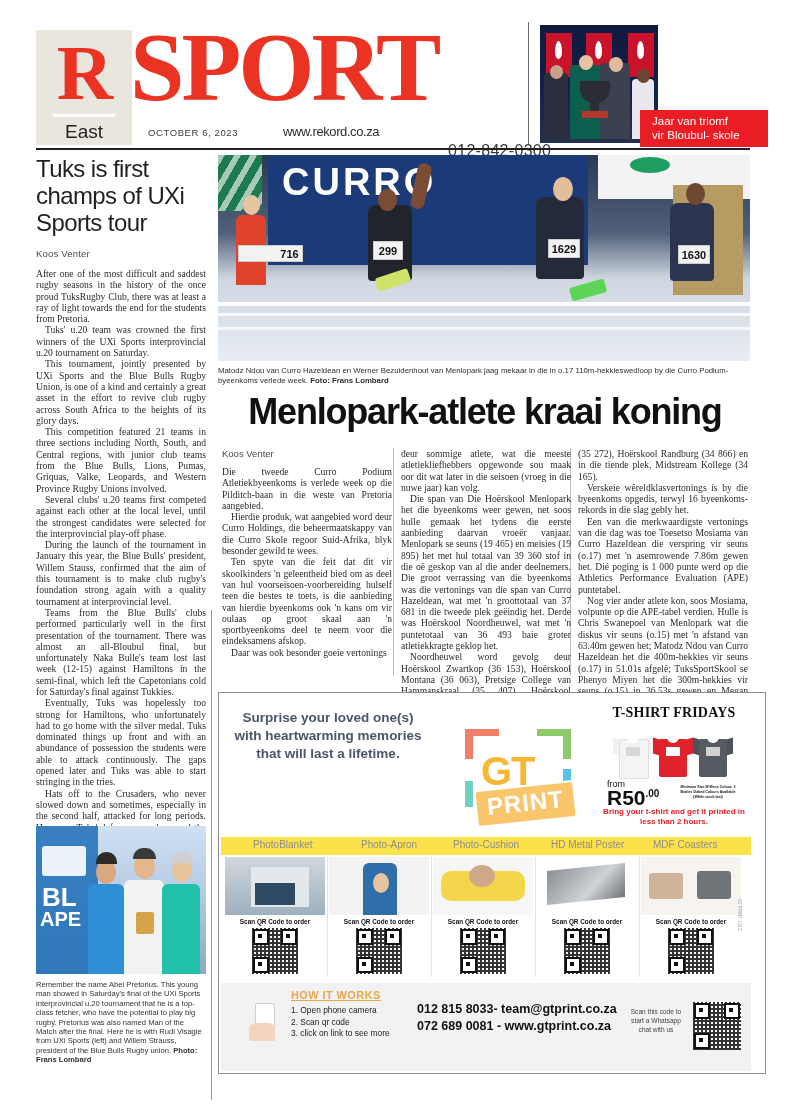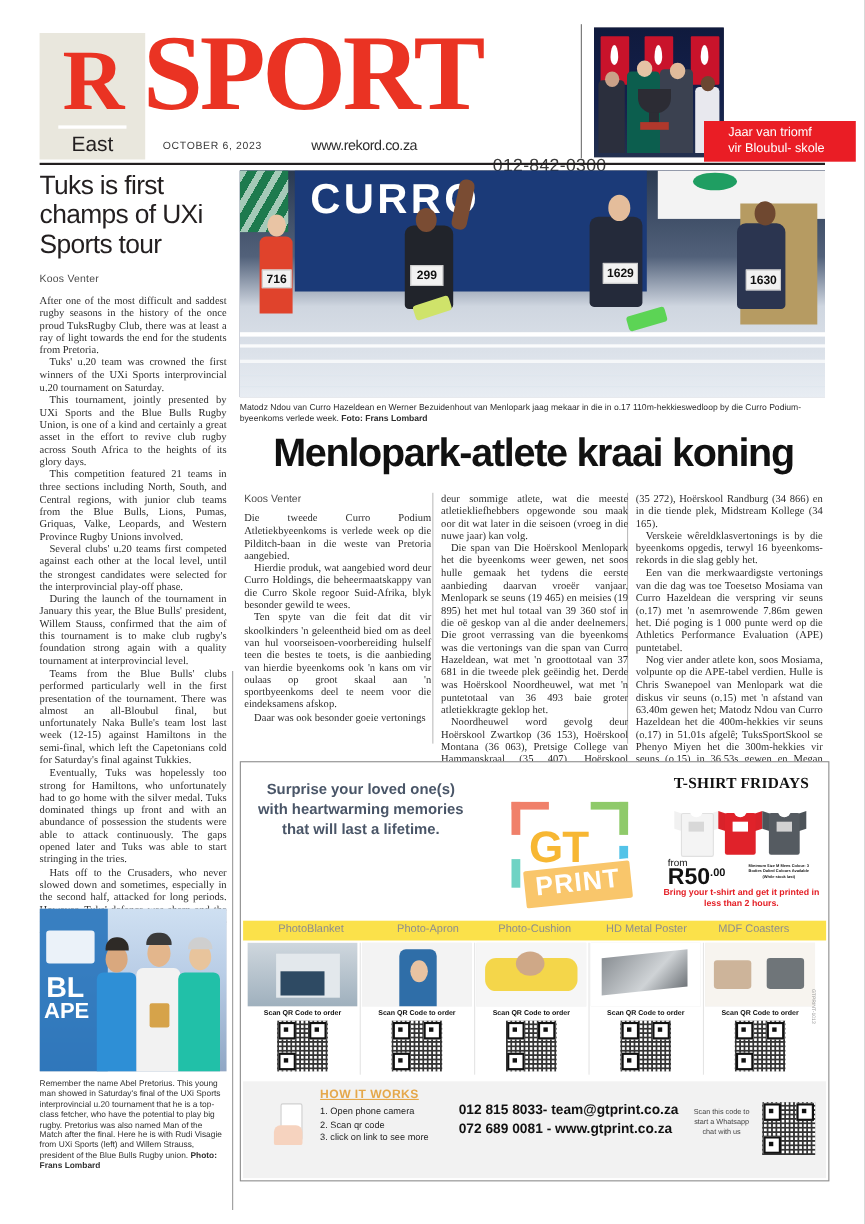--- a/index.html
+++ b/index.html
@@ -50,21 +50,21 @@
   .mp-bg{position:absolute;left:0;top:0;width:118px;height:118px;
     background:linear-gradient(180deg,#101a3d 0%,#13204c 55%,#23304f 100%);}
   .vodabar{position:absolute;width:26px;height:44px;background:#c9132b;top:8px;border-radius:1px;}
   .vodabar:after{content:"";position:absolute;left:9px;top:8px;width:7px;height:18px;
     background:#ffffff;border-radius:50% 50% 50% 50%/60% 60% 40% 40%;}
   .pers{position:absolute;bottom:4px;border-radius:4px 4px 0 0;}
   .head{position:absolute;border-radius:50%;}
   #mast-banner{
     left:640px;top:110px;width:110px;background:#ea1d25;color:#ffffff;
     font-family:"Liberation Sans",sans-serif;font-size:11.5px;line-height:14px;
-    padding:4px 6px 5px 22px;font-weight:400;
+    padding:4px 6px 5px 12px;font-weight:400;
   }
   #mast-rule-bottom{left:36px;top:148px;width:714px;height:2px;background:#231f20;}
 
   
   #left-col{left:36px;top:155px;width:170px;}
   #lead-headline{
     font-family:"Liberation Sans",sans-serif;font-size:24px;line-height:27px;
     color:#231f20;font-weight:400;letter-spacing:-0.6px;margin:0;
   }
   #lead-byline{
@@ -116,21 +116,21 @@
     left:222px;top:448px;
     font-family:"Liberation Sans",sans-serif;font-size:9.5px;color:#4a4a4a;
   }
   .af-col{position:absolute;top:466px;width:170px;}
   #af-c1{left:222px;}
   #af-c2{left:401px;top:448px;}
   #af-c3{left:578px;top:448px;}
   .colrule{position:absolute;width:1px;background:#bdbdbd;}
 
   
-  #ad{left:218px;top:692px;width:534px;height:380px;background:#ffffff;border:1px solid #8c8c8c;}
+  #ad{left:218px;top:692px;width:534px;height:380px;background:#ffffff;border:1px solid #8c8c8c;padding-left:12px;}
   #ad-inner{position:absolute;left:0;top:0;width:534px;height:380px;}
   #ad-tagline{
     position:absolute;left:14px;top:16px;width:190px;text-align:center;
     font-family:"Liberation Sans",sans-serif;font-weight:700;font-size:13.5px;
     line-height:18px;color:#4a5668;
   }
   #gt-logo{position:absolute;left:246px;top:36px;width:110px;height:92px;}
   .gt-bracket{position:absolute;width:8px;background:#f0806a;}
   #gt-gt{position:absolute;left:16px;top:20px;font-family:"Liberation Sans",sans-serif;
     font-weight:700;font-size:40px;color:#f7b733;letter-spacing:-1px;}
@@ -285,21 +285,21 @@
     <div class="mph" style="left:0;top:0;width:44px;height:56px;background:#1d7a4e;"></div>
     <div class="mph" style="left:0;top:0;width:44px;height:56px;background:repeating-linear-gradient(120deg,#ffffff 0 6px,transparent 6px 14px);opacity:.6;"></div>
     <div id="curro-board"></div>
     <div id="curro-text">CURRO</div>
     <div class="mph" style="left:380px;top:0;width:152px;height:44px;background:#f3f3f3;"></div>
     <div class="mph" style="left:412px;top:2px;width:40px;height:16px;background:#1f9e62;border-radius:50%;"></div>
     <div class="mph" style="left:455px;top:30px;width:70px;height:110px;background:#b69b62;"></div>
 
     <div class="mph" style="left:18px;top:60px;width:30px;height:70px;background:#e0432c;border-radius:6px 6px 0 0;"></div>
     <div class="mph" style="left:25px;top:40px;width:17px;height:20px;background:#e9c4a4;border-radius:50%;"></div>
-    <div class="athlete-bib" style="left:20px;top:90px;width:25px;height:15px;">716</div>
+    <div class="athlete-bib" style="left:20px;top:90px;width:25px;height:15px;padding-left:38px;">716</div>
 
     <div class="mph" style="left:150px;top:50px;width:44px;height:76px;background:#21242b;border-radius:8px 8px 4px 4px;"></div>
     <div class="mph" style="left:160px;top:34px;width:19px;height:22px;background:#7a4c33;border-radius:50%;"></div>
     <div class="mph" style="left:196px;top:8px;width:14px;height:46px;background:#7a4c33;transform:rotate(12deg);border-radius:6px;"></div>
     <div class="mph" style="left:158px;top:118px;width:34px;height:14px;background:#cfe36a;border-radius:3px;transform:rotate(-18deg);"></div>
     <div class="athlete-bib" style="left:155px;top:86px;width:28px;height:17px;">299</div>
 
     <div class="mph" style="left:318px;top:42px;width:48px;height:82px;background:#242a3a;border-radius:8px 8px 4px 4px;"></div>
     <div class="mph" style="left:335px;top:22px;width:20px;height:24px;background:#e4bd9b;border-radius:50%;"></div>
     <div class="mph" style="left:352px;top:128px;width:36px;height:14px;background:#5cd455;border-radius:3px;transform:rotate(-16deg);"></div>

